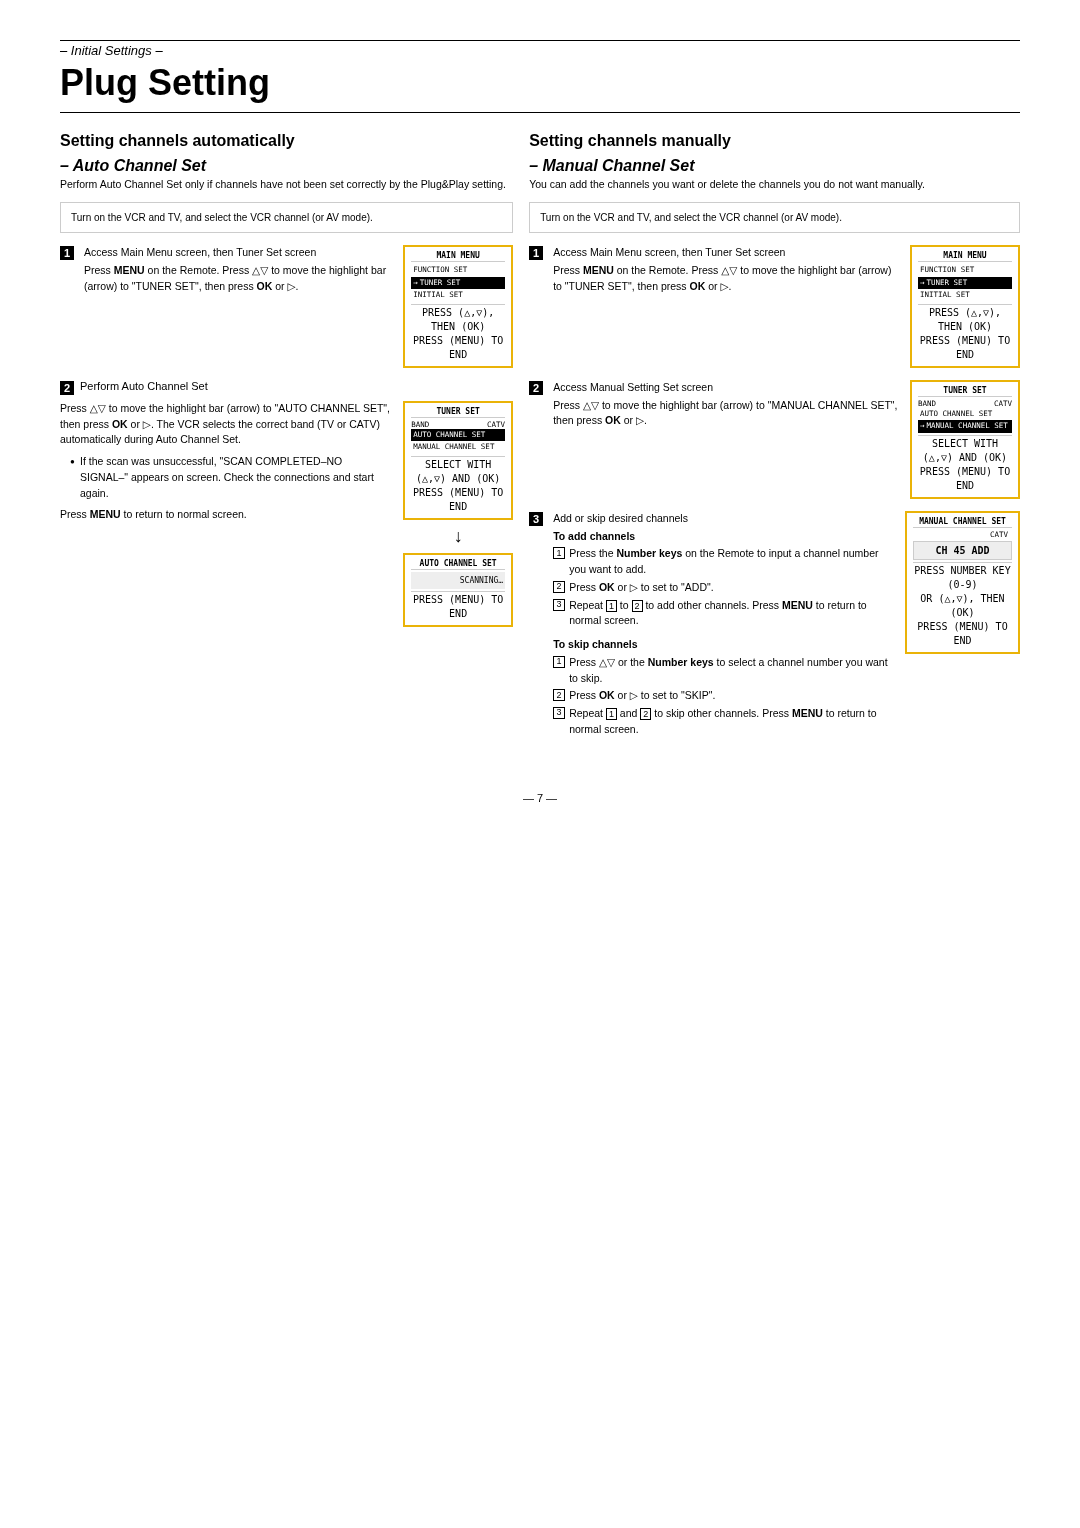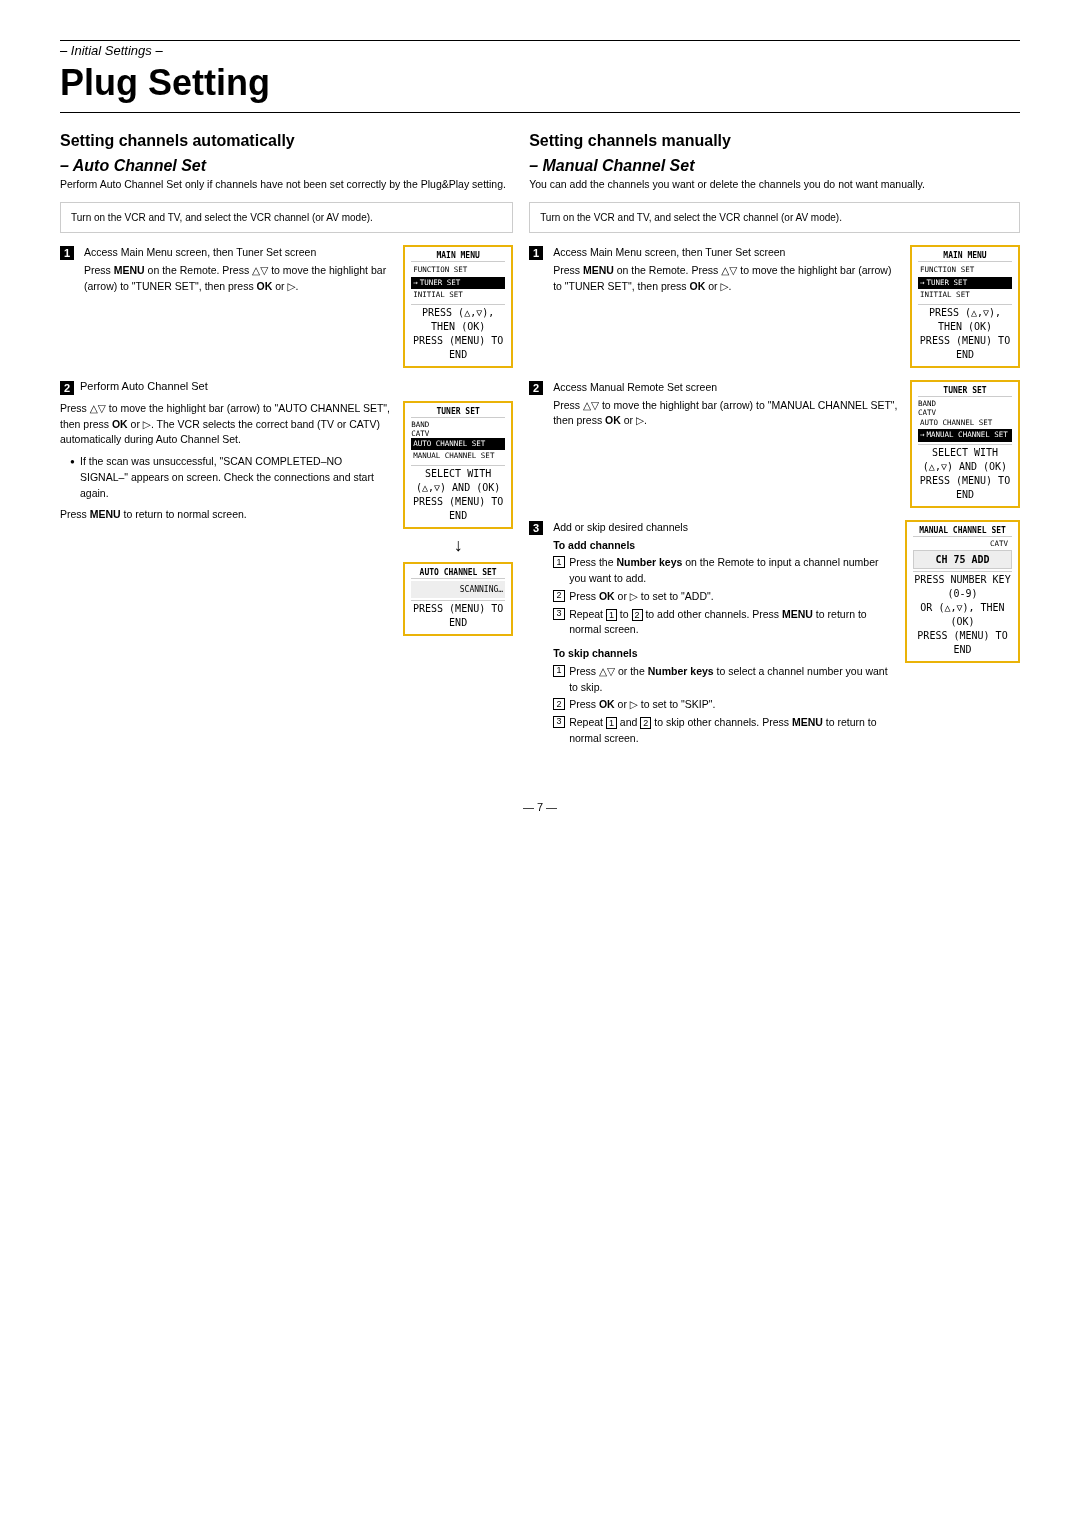--- a/index.html
+++ b/index.html
@@ -165,21 +165,20 @@
       text-align: center;
       border-top: 1px solid #ccc;
       margin-top: 2px;
       padding-top: 1px;
       line-height: 1.4;
     }
     .screen-band-row {
       display: flex;
       justify-content: space-between;
       font-size: 7.5px;
-      flex-direction: column;
     }
     .screen-img-area {
       background: #eee;
       text-align: right;
       font-size: 8px;
       padding: 4px 2px;
       margin: 2px 0;
     }
     .page-number {
       text-align: center;
@@ -287,21 +286,21 @@
         <div class="screen-item">FUNCTION SET</div>
         <div class="screen-item highlighted arrow-before">TUNER SET</div>
         <div class="screen-item">INITIAL SET</div>
         <div class="screen-note">PRESS (△,▽), THEN (OK)<br>PRESS (MENU) TO END</div>
       </div>
     </div>
 
     <div class="step-block">
       <span class="step-num">2</span>
       <div class="step-text">
-        <div class="step-heading">Access Manual Remote Set screen</div>
+        <div class="step-heading">Access Manual Setting Set screen</div>
         <div>
           Press △▽ to move the highlight bar (arrow) to "MANUAL CHANNEL SET", then press <span class="bold">OK</span> or ▷.
         </div>
       </div>
       <div class="screen-mockup">
         <div class="screen-title">TUNER SET</div>
         <div class="screen-band-row">
           <span>BAND</span>
           <span>CATV</span>
         </div>
@@ -340,20 +339,20 @@
           <span>Press <span class="bold">OK</span> or ▷ to set to "SKIP".</span>
         </div>
         <div class="sub-step">
           <span class="sub-step-num">3</span>
           <span>Repeat <span style="border:1px solid #000; padding:0 2px; font-size:9px;">1</span> and <span style="border:1px solid #000; padding:0 2px; font-size:9px;">2</span> to skip other channels. Press <span class="bold">MENU</span> to return to normal screen.</span>
         </div>
       </div>
       <div class="screen-mockup" style="width:115px;">
         <div class="screen-title">MANUAL CHANNEL SET</div>
         <div style="font-size:7.5px; text-align:right; padding-right:4px;">CATV</div>
-        <div style="font-size:10px; font-weight:bold; text-align:center; background:#eee; padding:3px; margin:2px 0; border:1px solid #ccc;">CH 75 ADD</div>
+        <div style="font-size:10px; font-weight:bold; text-align:center; background:#eee; padding:3px; margin:2px 0; border:1px solid #ccc;">CH 45 ADD</div>
         <div class="screen-note">PRESS NUMBER KEY (0-9)<br>OR (△,▽), THEN (OK)<br>PRESS (MENU) TO END</div>
       </div>
     </div>
   </div>
 </div>
 
 <div class="page-number">— 7 —</div>
 
 </body></html>

